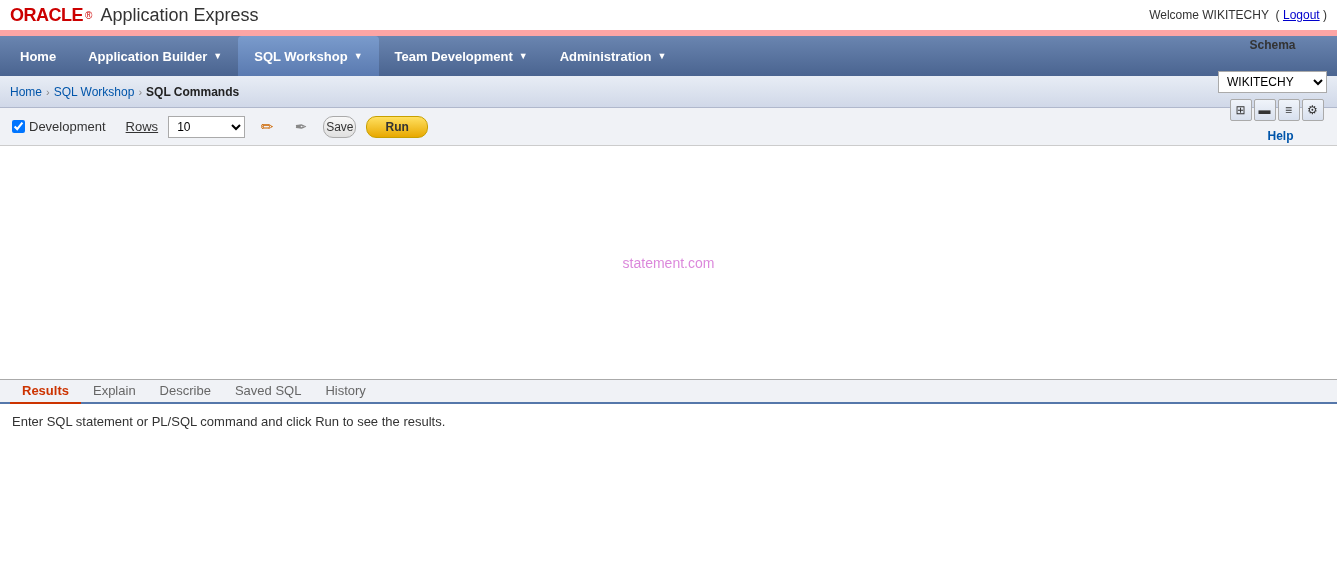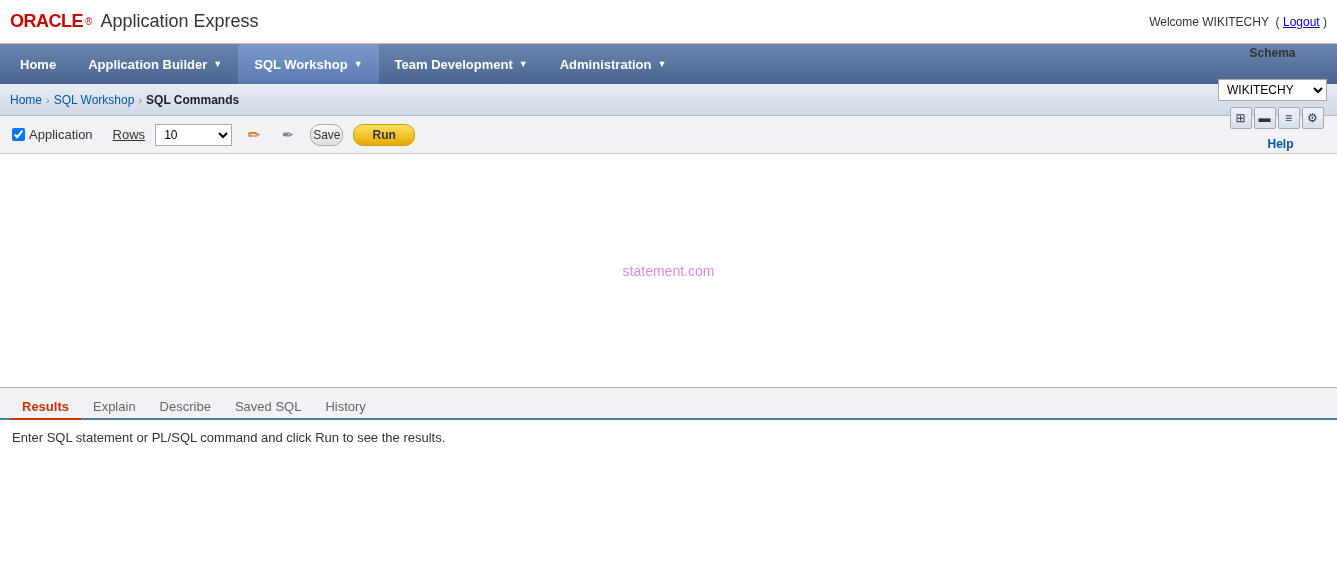--- a/index.html
+++ b/index.html
@@ -5,22 +5,22 @@
     * { margin: 0; padding: 0; box-sizing: border-box; }
     body { font-family: Arial, Helvetica, sans-serif; font-size: 13px; background: #fff; width: 1337px; min-height: 586px; }
 
     
     #top-bar {
       display: flex;
       align-items: center;
       justify-content: space-between;
       background: #fff;
       padding: 4px 10px;
-      border-bottom: 1px solid #fca5a5;
-      height: 44px;
+      border-bottom: 6px solid #fca5a5;
+      height: 36px;
     }
     #logo-area {
       display: flex;
       align-items: center;
       gap: 8px;
     }
     #oracle-logo {
       display: flex;
       align-items: center;
       gap: 2px;
@@ -248,21 +248,21 @@
       opacity: 0.7;
     }
 
     
     #results-tabs-bar {
       display: flex;
       align-items: flex-end;
       background: #f0f2f6;
       border-bottom: 2px solid #5577aa;
       padding: 0 10px;
-      height: 32px;
+      height: 24px;
     }
     .results-tab {
       padding: 4px 12px;
       font-size: 13px;
       cursor: pointer;
       color: #666;
       border-bottom: 2px solid transparent;
       margin-bottom: -2px;
     }
     .results-tab.active {
@@ -339,21 +339,21 @@
       <div class="toolbar-icon">≡</div>
       <div class="toolbar-icon">⚙</div>
     </div>
     <span id="help-btn">Help</span>
   </div>
 </div>
 
 <div id="sql-toolbar">
   <div id="autocommit-area">
     <input type="checkbox" id="autocommit-checkbox" checked="" style="">
-    <label id="autocommit-label" for="autocommit-checkbox">Application</label>
+    <label id="autocommit-label" for="autocommit-checkbox">Development</label>
   </div>
   <span id="rows-label">Rows</span>
   <select id="rows-select">
     <option>10</option>
     <option>25</option>
     <option>50</option>
     <option>100</option>
     <option>200</option>
   </select>
   <div class="sql-icon-btn" style="color:#cc6600;">✏</div>

